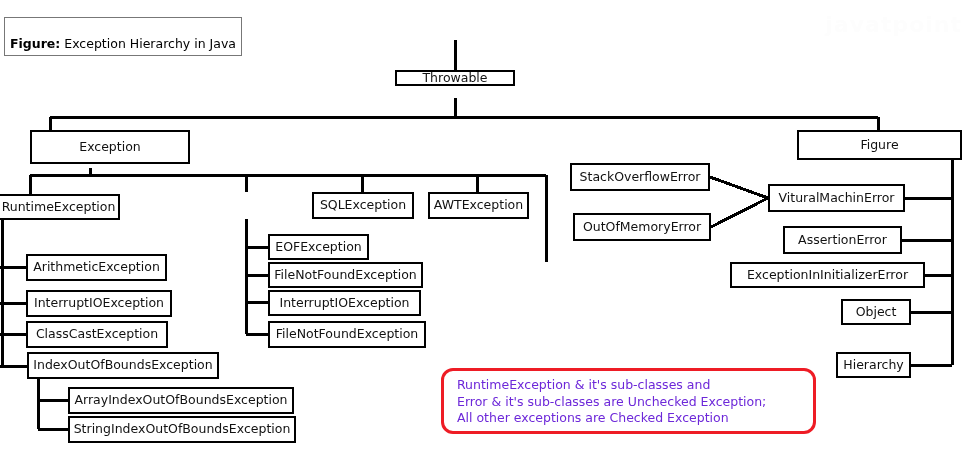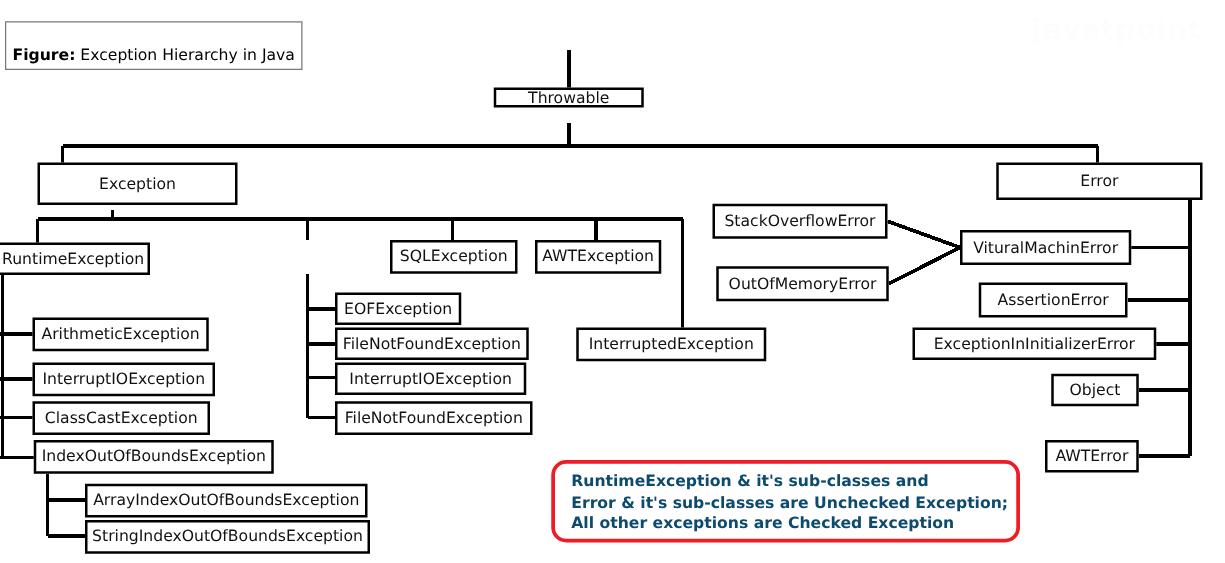--- a/index.html
+++ b/index.html
@@ -50,23 +50,23 @@
     position:absolute;
     left:441px;top:368px;width:375px;height:66px;
     box-sizing:border-box;
     border:3px solid #ee1c25;
     border-radius:12px;
     background:#ffffff;
     z-index:5;
     padding:6px 0 0 13px;
   }
   #note .line{
-    font-weight:bold;
+    font-weight:normal;
     font-size:12.5px;
-    color:#0c4a6e;
+    color:#6d28d9;
     line-height:16.5px;
     white-space:nowrap;
   }
   .wm{
     position:absolute;right:18px;top:12px;
     font-size:22px;color:#fdfdfd;
     font-weight:bold;letter-spacing:1px;
     z-index:1;user-select:none;
   }
 </style>
@@ -128,30 +128,29 @@
 
   <div id="caption">
     <span class="lead">Figure:</span><span> Exception Hierarchy in Java</span>
   </div>
 
 
   <div class="node" style="left:395px;top:70px;width:120px;height:16px;">Throwable</div>
 
   <div class="node" style="left:10px;top:130px;width:160px;height:34px;margin-left:20px;">Exception</div>
 
-  <div class="node" style="left:797px;top:130px;width:165px;height:30px;">Error</div>
+  <div class="node" style="left:797px;top:130px;width:165px;height:30px;">Figure</div>
 
   <div class="node" style="left:-3px;top:194px;width:123px;height:26px;">RuntimeException</div>
 
 
   <div class="node" style="left:312px;top:192px;width:102px;height:27px;">SQLException</div>
 
   <div class="node" style="left:428px;top:192px;width:101px;height:27px;">AWTException</div>
 
-  <div class="node" style="left:461px;top:262px;width:152px;height:27px;">InterruptedException</div>
 
   <div class="node" style="left:26px;top:254px;width:141px;height:27px;">ArithmeticException</div>
 
   <div class="node" style="left:26px;top:290px;width:146px;height:27px;">InterruptIOException</div>
 
   <div class="node" style="left:26px;top:321px;width:142px;height:27px;">ClassCastException</div>
 
   <div class="node" style="left:27px;top:352px;width:192px;height:27px;">IndexOutOfBoundsException</div>
 
   <div class="node" style="left:68px;top:387px;width:226px;height:27px;">ArrayIndexOutOfBoundsException</div>
@@ -171,21 +170,21 @@
   <div class="node" style="left:573px;top:213px;width:138px;height:28px;">OutOfMemoryError</div>
 
   <div class="node" style="left:768px;top:184px;width:137px;height:28px;">VituralMachinError</div>
 
   <div class="node" style="left:783px;top:226px;width:119px;height:28px;">AssertionError</div>
 
   <div class="node" style="left:730px;top:262px;width:195px;height:26px;">ExceptionInInitializerError</div>
 
   <div class="node" style="left:841px;top:299px;width:70px;height:26px;">Object</div>
 
-  <div class="node" style="left:836px;top:352px;width:75px;height:26px;">AWTError</div>
+  <div class="node" style="left:836px;top:352px;width:75px;height:26px;">Hierarchy</div>
 
   <div id="note">
     <div class="line">RuntimeException &amp; it's sub-classes and</div>
     <div class="line">Error &amp; it's sub-classes are Unchecked Exception;</div>
     <div class="line">All other exceptions are Checked Exception</div>
   </div>
 
 </div>
 
 </body></html>

